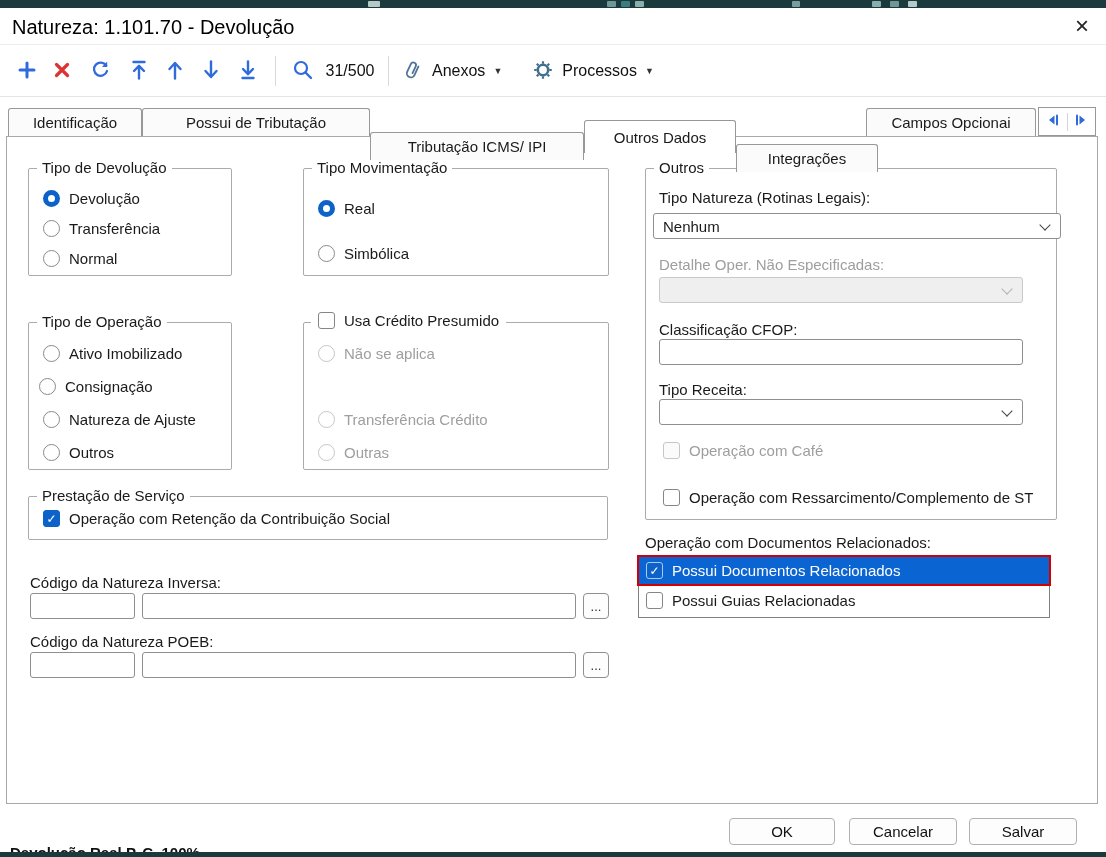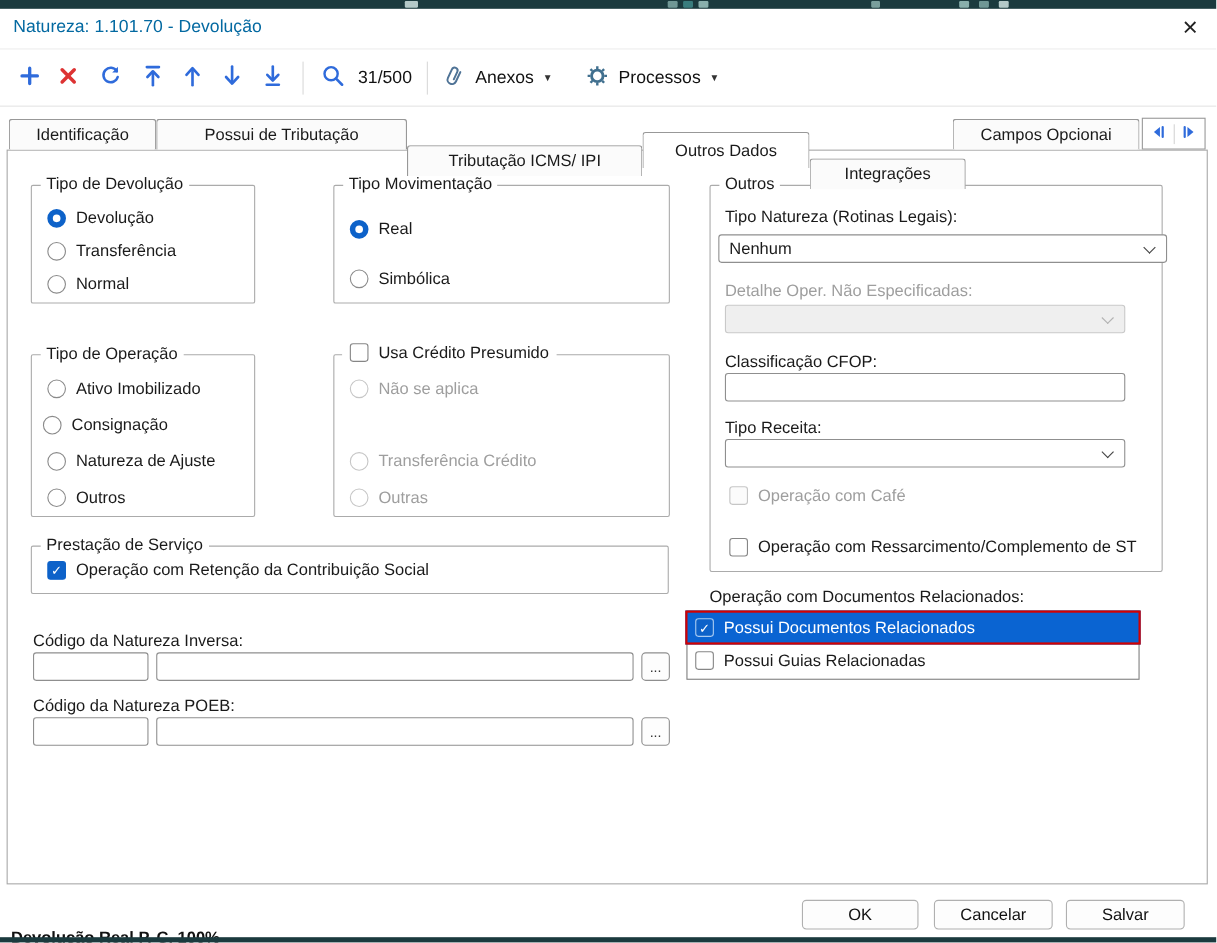--- a/index.html
+++ b/index.html
@@ -4,21 +4,21 @@
 <style>
   * { margin:0; padding:0; box-sizing:border-box; }
   html,body { background:#fff; }
   body { font-family:"Liberation Sans", sans-serif; color:#1a1a1a; }
   .stage { position:relative; width:1106px; height:857px; background:#fff; overflow:hidden; font-size:15px; }
   .abs { position:absolute; }
 
   .deskstrip { background:#1b3a3e; z-index:10; }
   .strip-ico { position:absolute; top:1px; height:6px; border-radius:1px; opacity:.85; }
 
-  .titlebar-text { font-size:16px; color:#0369a1; }
+  .titlebar-text { font-size:20px; color:#000000; }
   .close-btn { display:flex; align-items:center; justify-content:center; font-size:24px; font-weight:300; color:#222; cursor:default; }
 
   .tb-row { display:flex; align-items:center; height:48px; }
   .tb-btn { display:flex; align-items:center; justify-content:center; height:40px; }
   .vsep { width:1px; height:30px; background:#d9d9d9; margin:0 9px; }
   .tb-text { font-size:16px; color:#111; }
   .tb-counter { font-size:16px; color:#111; width:58px; text-align:center; }
   .ddchev { font-size:9px; color:#333; margin-left:8px; }
 
   .tab { position:absolute; background:#fbfbfb; border:1px solid #989898; border-bottom:none; border-radius:3px 3px 0 0;
@@ -295,21 +295,21 @@
       <span class="lblgray">Operação com Café</span>
     </div>
 
     <div class="row abs" style="left:17px;top:320px;">
       <span class="cb"></span>
       <span>Operação com Ressarcimento/Complemento de ST</span>
     </div>
   </div>
 
   <div class="abs field-label" style="left:645px;top:534px;">Operação com Documentos Relacionados:</div>
-  <div class="abs listbox" style="left:624px;top:555px;width:412px;height:63px;text-align:center;">
+  <div class="abs listbox" style="left:638px;top:555px;width:412px;height:63px;text-align:center;">
     <div class="docrow selected">
       <span class="cb chk"></span>
       <span>Possui Documentos Relacionados</span>
     </div>
     <div class="docrow">
       <span class="cb"></span>
       <span>Possui Guias Relacionadas</span>
     </div>
   </div>
 

